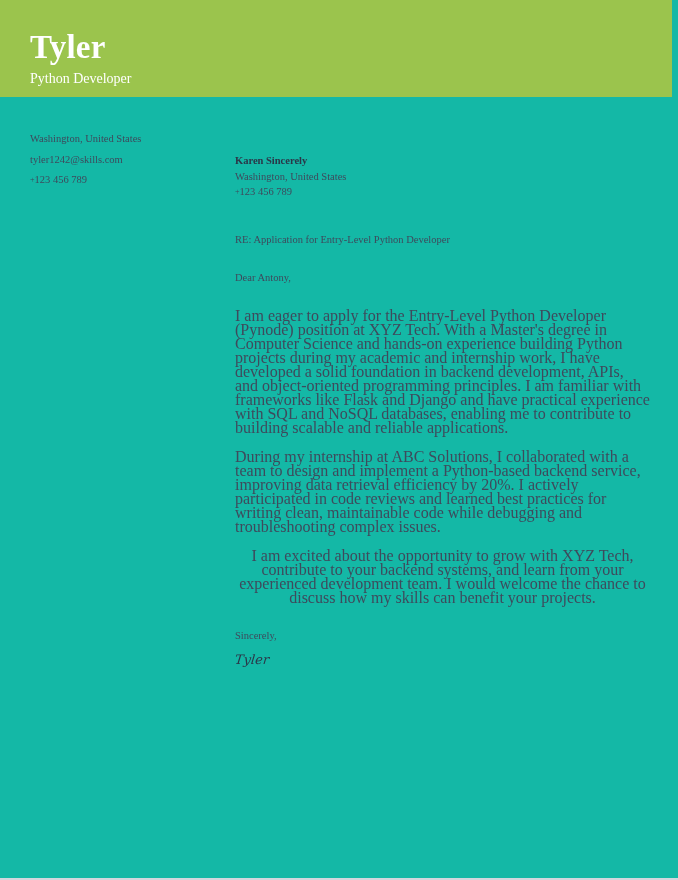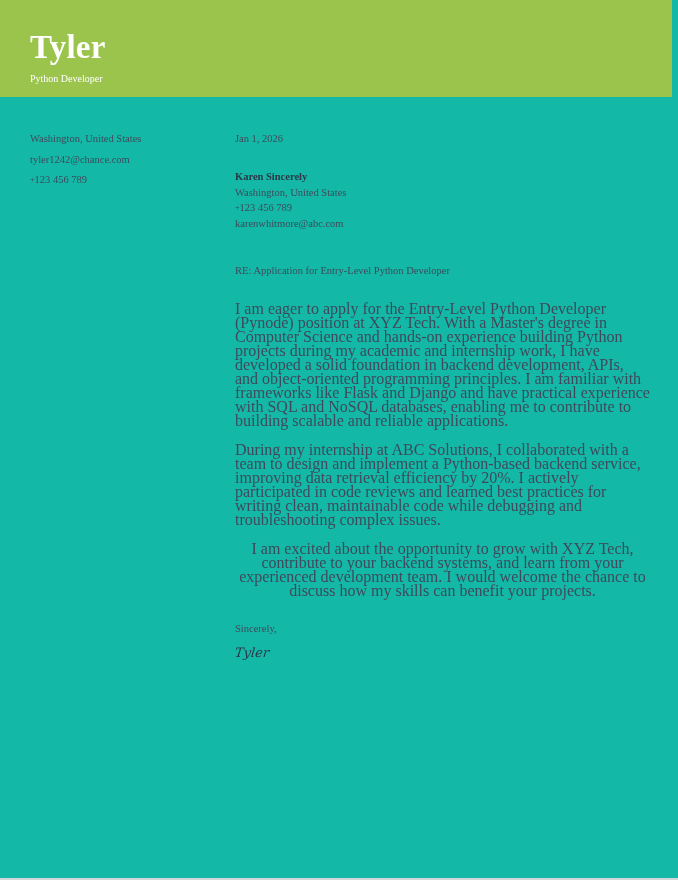--- a/index.html
+++ b/index.html
@@ -44,21 +44,21 @@
     font-weight: bold;
     font-size: 33px;
     line-height: 38px;
     letter-spacing: 0.2px;
     color: #ffffff;
   }
   .job-title {
     margin: 0;
     margin-top: 6px;
     font-family: "Liberation Serif", "DejaVu Serif", serif;
-    font-size: 10px;
+    font-size: 14px;
     line-height: 13px;
     font-weight: normal;
     color: #ffffff;
   }
 
   
   .sidebar {
     position: absolute;
     left: 30px;
     top: 129px;
@@ -165,42 +165,41 @@
       <h1 class="name-heading">Tyler</h1>
       <p class="job-title">Python Developer</p>
     </div>
   </div>
 
   <div class="sidebar">
     <div class="sidebar-line">
       <span>Washington, United States</span>
     </div>
     <div class="sidebar-line">
-      <span>tyler1242@chance.com</span>
+      <span>tyler1242@skills.com</span>
     </div>
     <div class="sidebar-line">
       <span class="plus">+</span><span>123 456 789</span>
     </div>
   </div>
 
   <div class="main">
 
-    <div class="letter-date">Jan 1, 2026</div>
 
     <div class="recipient">
       <div class="recipient-line bold">Karen Sincerely</div>
       <div class="recipient-line">Washington, United States</div>
       <div class="recipient-line">
         <span class="plus">+</span><span>123 456 789</span>
       </div>
-      <div class="recipient-line">karenwhitmore@abc.com</div>
     </div>
 
     <div class="subject-line">RE: Application for Entry-Level Python Developer</div>
 
+    <div class="salutation">Dear Antony,</div>
 
     <div class="body-copy">
       <p class="body-paragraph">I am eager to apply for the Entry-Level Python Developer (Pynode) position at XYZ Tech. With a Master's degree in Computer Science and hands-on experience building Python projects during my academic and internship work, I have developed a solid foundation in backend development, APIs, and object-oriented programming principles. I am familiar with frameworks like Flask and Django and have practical experience with SQL and NoSQL databases, enabling me to contribute to building scalable and reliable applications.</p>
       <p class="body-paragraph">During my internship at ABC Solutions, I collaborated with a team to design and implement a Python-based backend service, improving data retrieval efficiency by 20%. I actively participated in code reviews and learned best practices for writing clean, maintainable code while debugging and troubleshooting complex issues.</p>
       <p class="body-paragraph">I am excited about the opportunity to grow with XYZ Tech, contribute to your backend systems, and learn from your experienced development team. I would welcome the chance to discuss how my skills can benefit your projects.</p>
     </div>
 
     <div class="closing">
       <div class="closing-word">Sincerely,</div>
       <div class="signature">Tyler</div>

